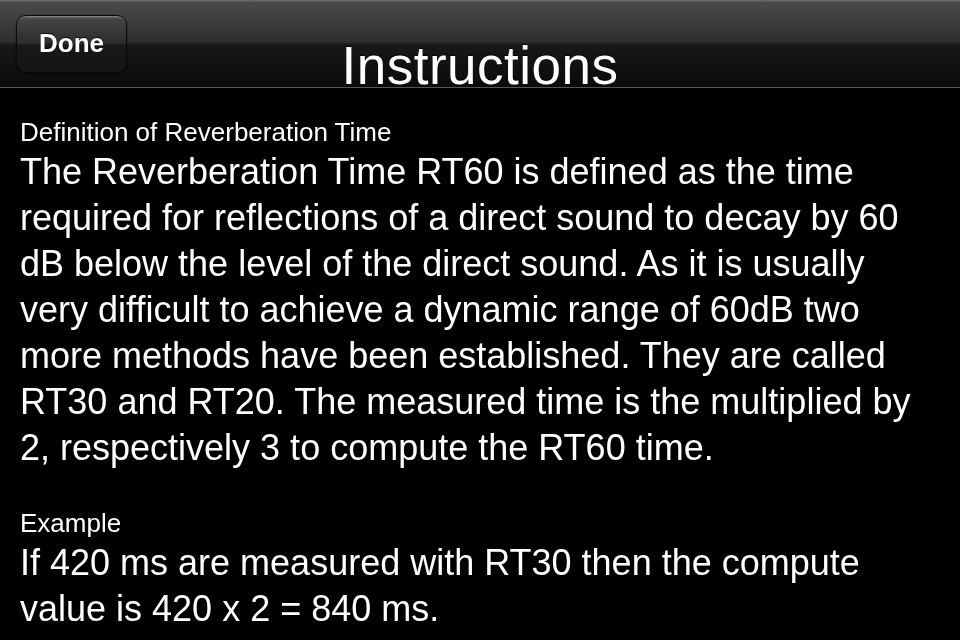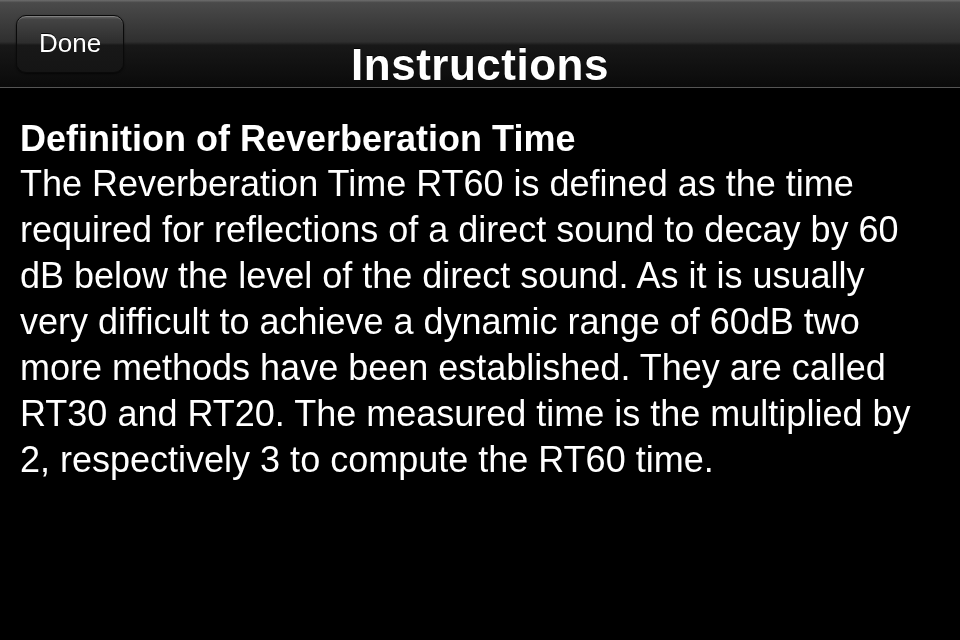--- a/index.html
+++ b/index.html
@@ -23,22 +23,22 @@
         #181818 52%,
         #0a0a0a 100%);
       border-bottom: 1px solid #555;
       position: relative;
       display: flex;
       align-items: center;
       justify-content: center;
     }
     .navbar-title {
       color: #fff;
-      font-size: 44px;
-      font-weight: bold;
+      font-size: 53px;
+      font-weight: normal;
       text-shadow: 0 -1px 0 rgba(0,0,0,0.8);
       letter-spacing: 0.5px;
       margin-top: 43px;
     }
     .done-button {
       position: absolute;
       left: 16px;
       top: 50%;
       transform: translateY(-50%);
       height: 58px;
@@ -48,33 +48,33 @@
       background: linear-gradient(to bottom,
         #6b6b6b 0%,
         #444 6%,
         #2d2d2d 48%,
         #181818 52%,
         #151515 100%);
       box-shadow: inset 0 1px 0 rgba(255,255,255,0.18),
                   0 1px 2px rgba(0,0,0,0.6);
       color: #fff;
       font-size: 26px;
-      font-weight: normal;
+      font-weight: bold;
       text-shadow: 0 -1px 0 rgba(0,0,0,0.8);
       display: flex;
       align-items: center;
       cursor: pointer;
     }
     .content {
       padding: 28px 20px 0 20px;
       color: #fff;
     }
     .section-heading {
-      font-size: 36px;
-      font-weight: bold;
+      font-size: 26px;
+      font-weight: normal;
       line-height: 1.25;
       text-shadow: 0 1px 0 rgba(0,0,0,0.6);
     }
     .body-text {
       font-size: 36px;
       font-weight: 400;
       line-height: 1.28;
       text-shadow: 0 1px 0 rgba(0,0,0,0.6);
     }
     .gap {
@@ -88,13 +88,15 @@
   <div class="done-button">
     <span>Done</span>
   </div>
   <div class="navbar-title">Instructions</div>
 </div>
 
 <div class="content">
   <div class="section-heading">Definition of Reverberation Time</div>
   <div class="body-text">The Reverberation Time RT60 is defined as the time required for reflections of a direct sound to decay by 60 dB below the level of the direct sound. As it is usually very difficult to achieve a dynamic range of 60dB two more methods have been established. They are called RT30 and RT20. The measured time is the multiplied by 2, respectively 3 to compute the RT60 time.</div>
   <div class="gap"></div>
+  <div class="section-heading">Example</div>
+  <div class="body-text">If 420 ms are measured with RT30 then the compute value is 420 x 2 = 840 ms.</div>
 </div>
 
 </body></html>

